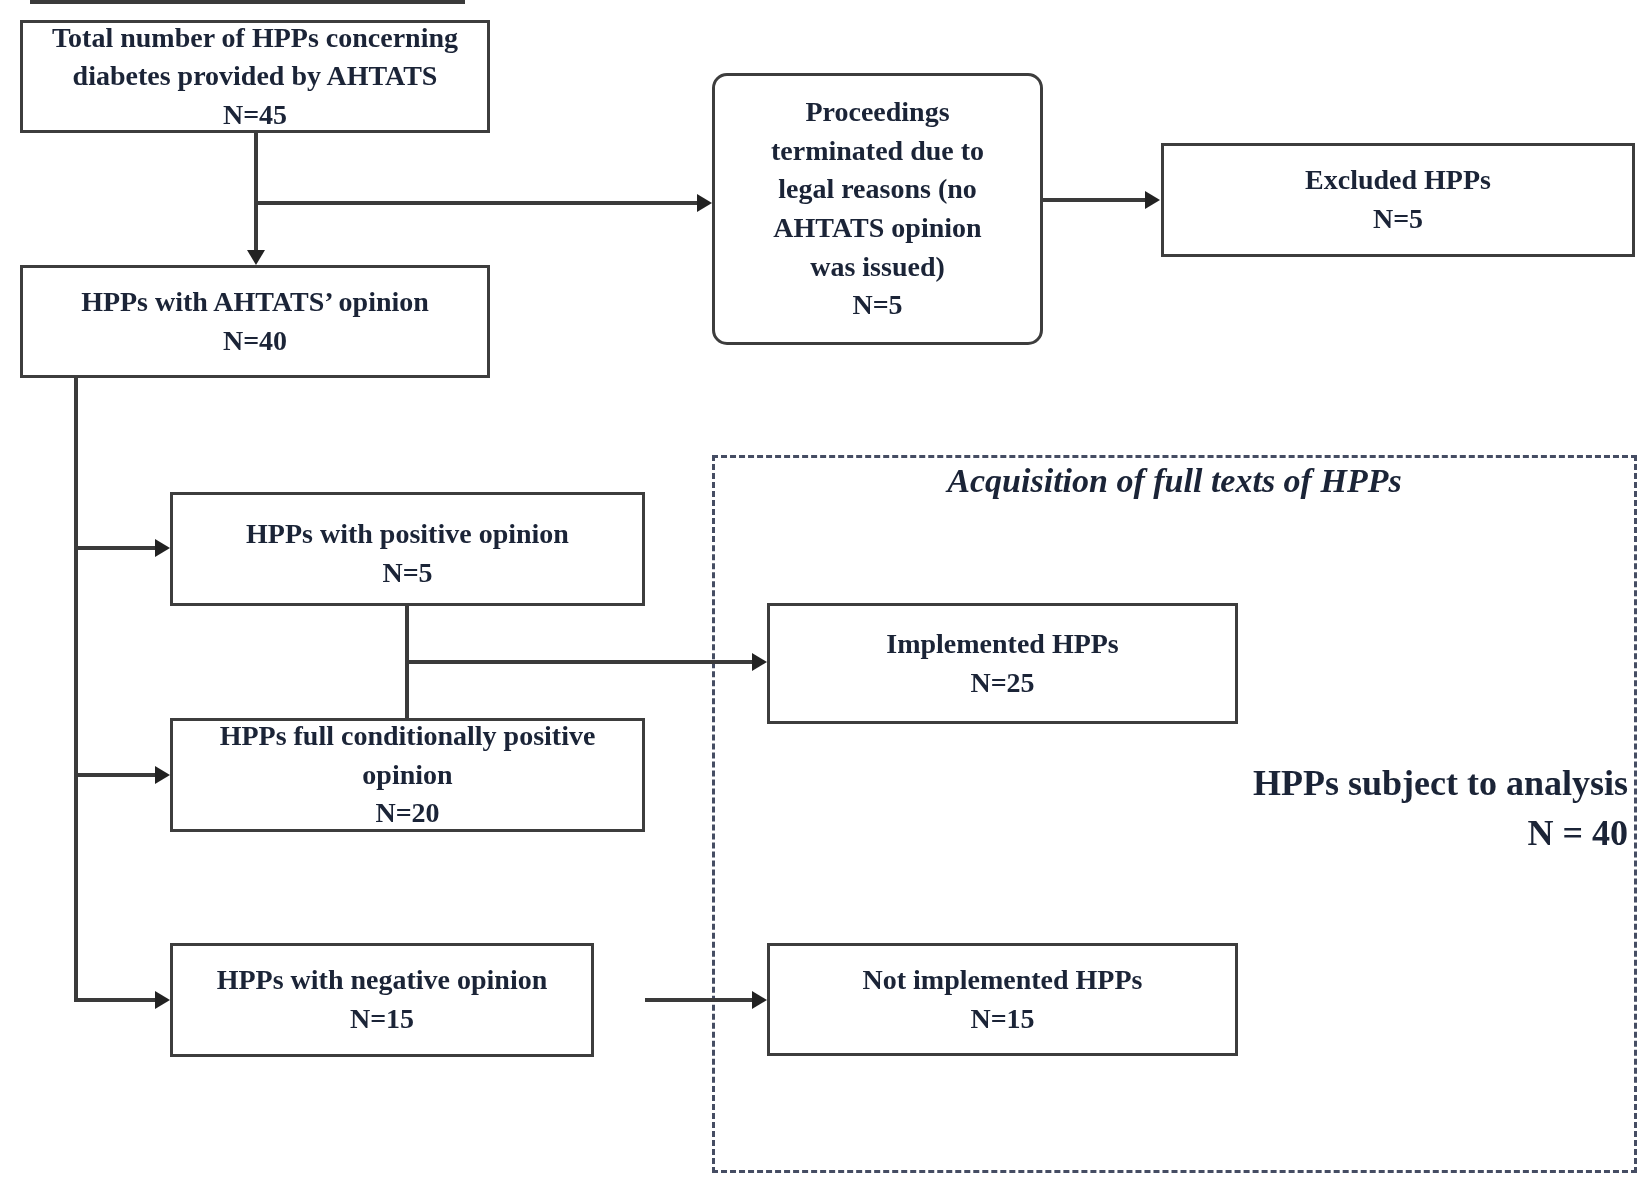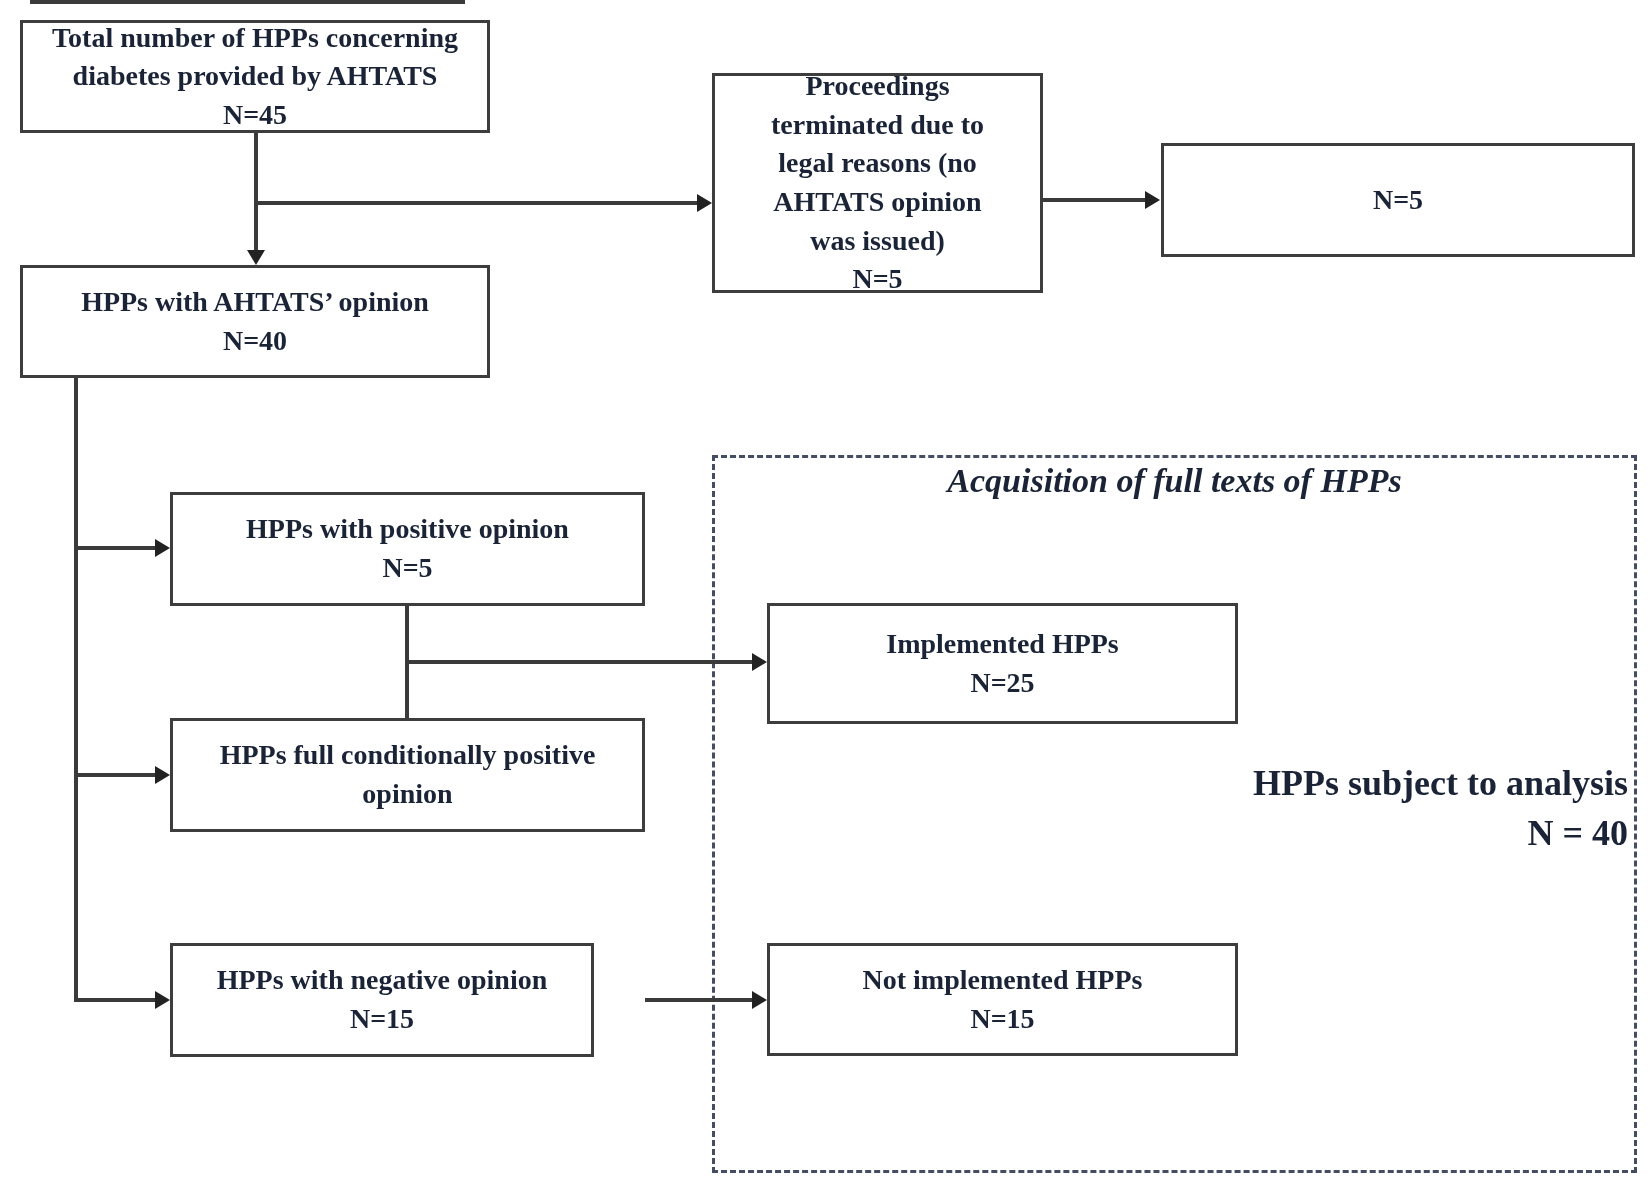--- a/index.html
+++ b/index.html
@@ -115,41 +115,43 @@
   <div class="arrow-right" style="left:752px; top:653px;"></div>
 
   <div class="line" style="left:645px; top:998px; width:108px; height:4px;"></div>
   <div class="arrow-right" style="left:752px; top:991px;"></div>
 
   <div class="box" style="left:20px; top:20px; width:470px; height:113px;">
     <div class="box-label">Total number of HPPs concerning diabetes provided by AHTATS</div>
     <div class="box-count">N=45</div>
   </div>
 
-  <div class="box narrowpad" style="left:712px; top:73px; width:331px; height:220px;">
+  <div class="box narrowpad" style="left:712px; top:73px; width:331px; height:272px;border-radius:15px;">
     <div class="box-label">Proceedings terminated due to legal reasons (no AHTATS opinion was issued)</div>
     <div class="box-count">N=5</div>
   </div>
 
   <div class="box" style="left:1161px; top:143px; width:474px; height:114px;">
+    <div class="box-label">Excluded HPPs</div>
     <div class="box-count">N=5</div>
   </div>
 
   <div class="box" style="left:20px; top:265px; width:470px; height:113px;">
     <div class="box-label">HPPs with AHTATS’ opinion</div>
     <div class="box-count">N=40</div>
   </div>
 
-  <div class="box" style="left:170px; top:492px; width:475px; height:114px;">
+  <div class="box" style="left:170px; top:492px; width:475px; height:114px;justify-content:space-between;">
     <div class="box-label">HPPs with positive opinion</div>
     <div class="box-count">N=5</div>
   </div>
 
   <div class="box" style="left:170px; top:718px; width:475px; height:114px;">
     <div class="box-label">HPPs full conditionally positive opinion</div>
+    <div class="box-count">N=20</div>
   </div>
 
   <div class="box" style="left:170px; top:943px; width:424px; height:114px;">
     <div class="box-label">HPPs with negative opinion</div>
     <div class="box-count">N=15</div>
   </div>
 
   <div class="box" style="left:767px; top:603px; width:471px; height:121px;">
     <div class="box-label">Implemented HPPs</div>
     <div class="box-count">N=25</div>

